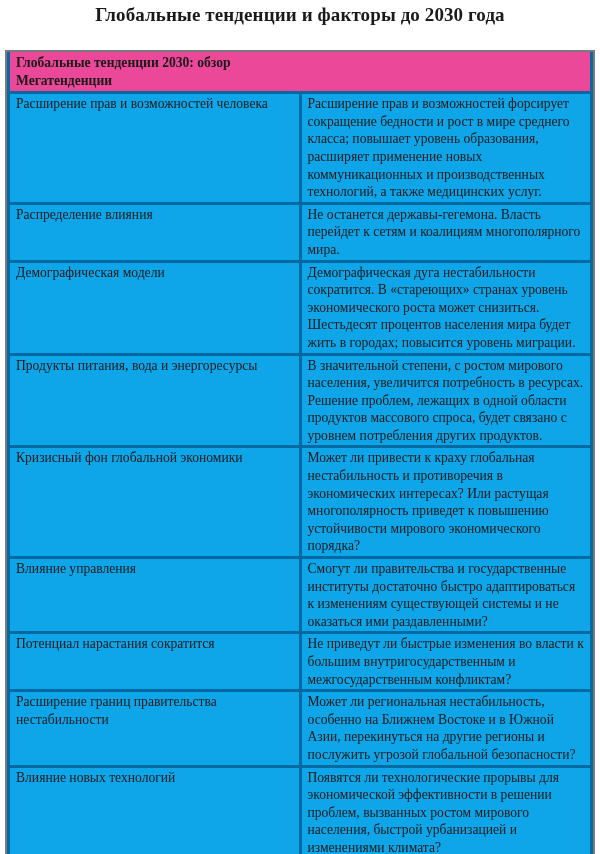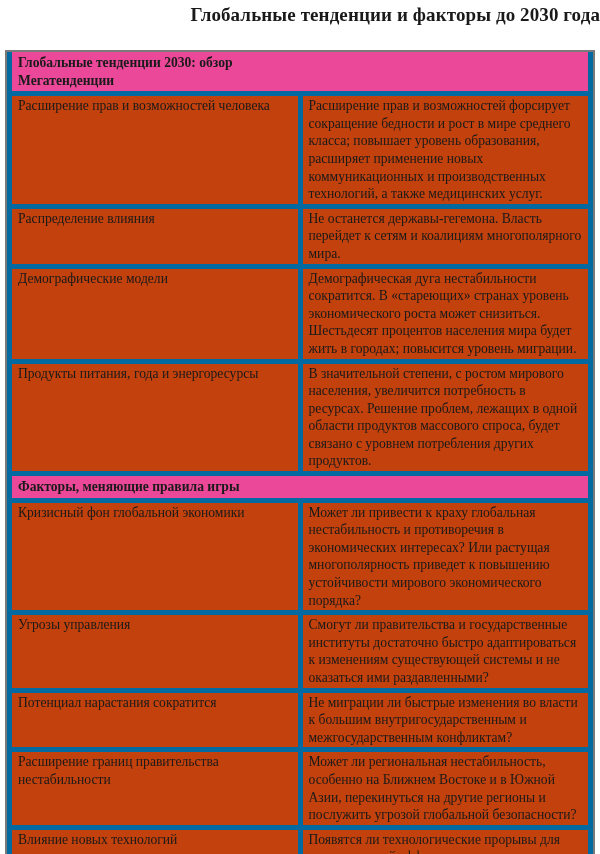--- a/index.html
+++ b/index.html
@@ -1,21 +1,21 @@
 <!DOCTYPE html>
 <html><head>
   <meta charset="utf-8">
   <style>
     html, body { margin: 0; padding: 0; background: #ffffff; }
     body { width: 600px; height: 854px; overflow: hidden; font-family: "Liberation Serif", serif; color: #1a1a1a; }
-    .title { text-align: right; font-weight: bold; font-size: 19px; line-height: 23px; margin-top: 3px; letter-spacing: 0.1px; }
+    .title { text-align: center; font-weight: bold; font-size: 19px; line-height: 23px; margin-top: 3px; letter-spacing: 0.1px; }
     .title sup { font-size: 11px; vertical-align: 8px; line-height: 0; }
     .tbl { position: absolute; left: 5px; top: 50px; width: 590px; border: 2px solid #7a7a7a; box-sizing: border-box; }
     table { border-collapse: collapse; width: 100%; table-layout: fixed; }
-    td { border: 5px solid #0369a1; vertical-align: top; font-size: 13.6px; line-height: 17.6px; padding: 1px 5px 1px 6px; background: #c2410c; }
+    td { border: 3px solid #0369a1; vertical-align: top; font-size: 13.6px; line-height: 17.6px; padding: 1px 5px 1px 6px; background: #0ea5e9; }
     td.k { width: 112px; }
     tr.sec td { background: #ec4899; font-weight: bold; border-bottom: 2px solid #6e6e6e; border-top: 2px solid #6e6e6e; padding-top: 2px; padding-bottom: 2px; }
     tr.sec:first-child td { border-top: none; }
   </style>
 </head>
 <body>
 
 <div class="title">
   <div>Глобальные тенденции и факторы до 2030 года</div>
 </div>
@@ -31,42 +31,39 @@
       </tr>
       <tr>
           <td class="k">Расширение прав и возможностей человека</td>
           <td>Расширение прав и возможностей форсирует сокращение бедности и рост в мире среднего класса; повышает уровень образования, расширяет применение новых коммуникационных и производственных технологий, а также медицинских услуг.</td>
         </tr>
       <tr>
           <td class="k">Распределение влияния</td>
           <td>Не останется державы-гегемона. Власть перейдет к сетям и коалициям многополярного мира.</td>
         </tr>
       <tr>
-          <td class="k">Демографические модели</td>
+          <td class="k">Демографическая модели</td>
           <td>Демографическая дуга нестабильности сократится. В «стареющих» странах уровень экономического роста может снизиться. Шестьдесят процентов населения мира будет жить в городах; повысится уровень миграции.</td>
         </tr>
       <tr>
-          <td class="k">Продукты питания, года и энергоресурсы</td>
+          <td class="k">Продукты питания, вода и энергоресурсы</td>
           <td>В значительной степени, с ростом мирового населения, увеличится потребность в ресурсах. Решение проблем, лежащих в одной области продуктов массового спроса, будет связано с уровнем потребления других продуктов.</td>
         </tr>
 
-      <tr class="sec">
-        <td colspan="2">Факторы, меняющие правила игры</td>
-      </tr>
       <tr>
           <td class="k">Кризисный фон глобальной экономики</td>
           <td>Может ли привести к краху глобальная нестабильность и противоречия в экономических интересах? Или растущая многополярность приведет к повышению устойчивости мирового экономического порядка?</td>
         </tr>
       <tr>
-          <td class="k">Угрозы управления</td>
+          <td class="k">Влияние управления</td>
           <td>Смогут ли правительства и государственные институты достаточно быстро адаптироваться к изменениям существующей системы и не оказаться ими раздавленными?</td>
         </tr>
       <tr>
           <td class="k">Потенциал нарастания сократится</td>
-          <td>Не миграции ли быстрые изменения во власти к большим внутригосударственным и межгосударственным конфликтам?</td>
+          <td>Не приведут ли быстрые изменения во власти к большим внутригосударственным и межгосударственным конфликтам?</td>
         </tr>
       <tr>
           <td class="k">Расширение границ правительства нестабильности</td>
           <td>Может ли региональная нестабильность, особенно на Ближнем Востоке и в Южной Азии, перекинуться на другие регионы и послужить угрозой глобальной безопасности?</td>
         </tr>
       <tr>
           <td class="k">Влияние новых технологий</td>
           <td>Появятся ли технологические прорывы для экономической эффективности в решении проблем, вызванных ростом мирового населения, быстрой урбанизацией и изменениями климата?</td>
         </tr>
 

